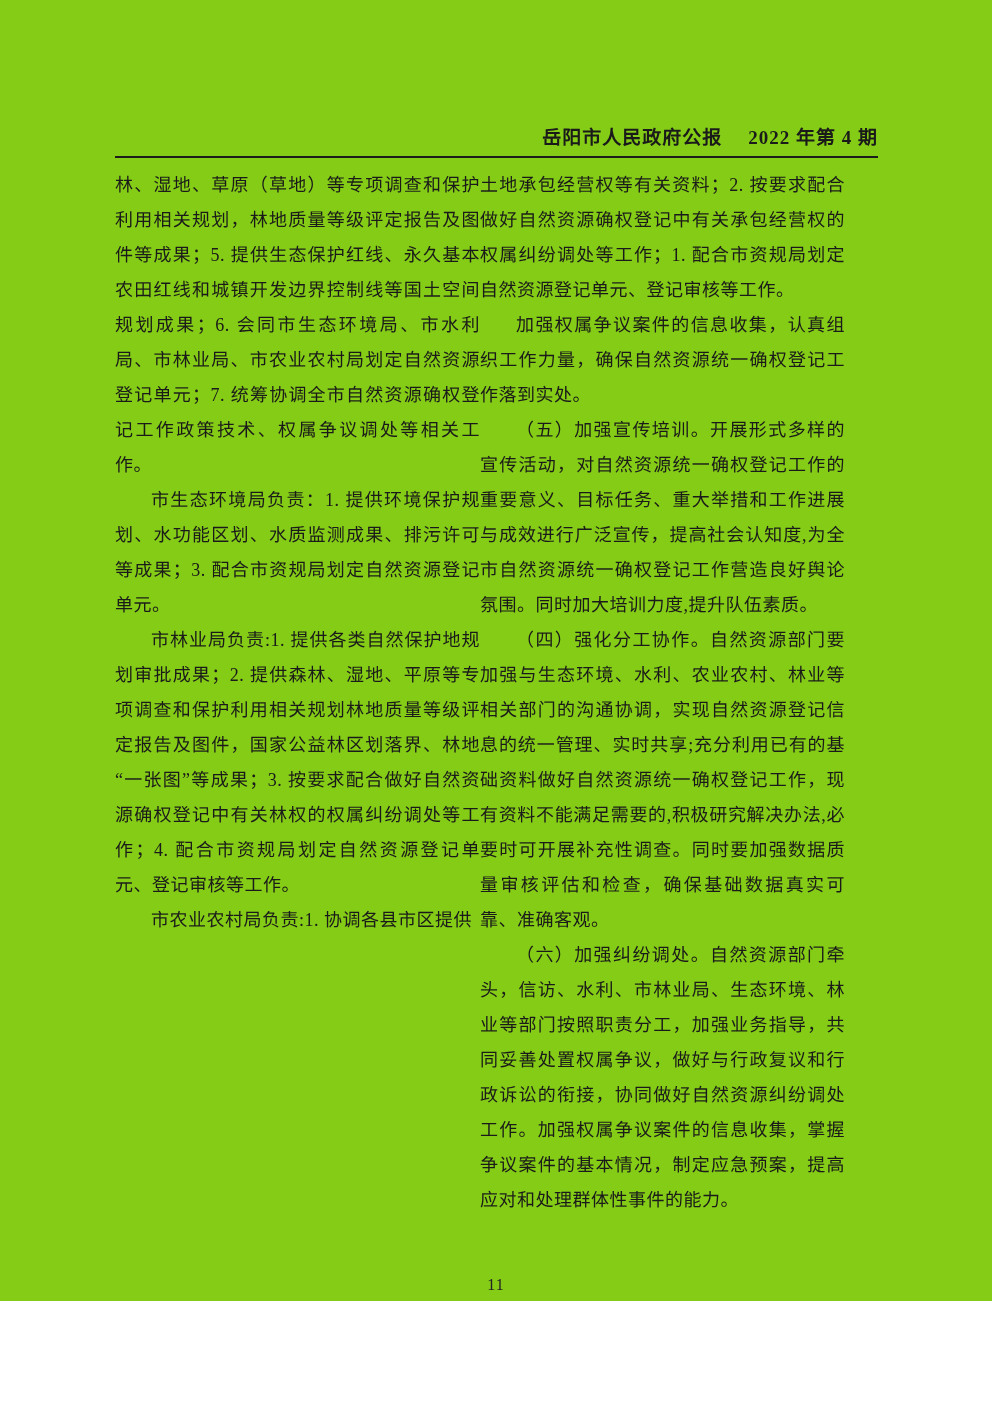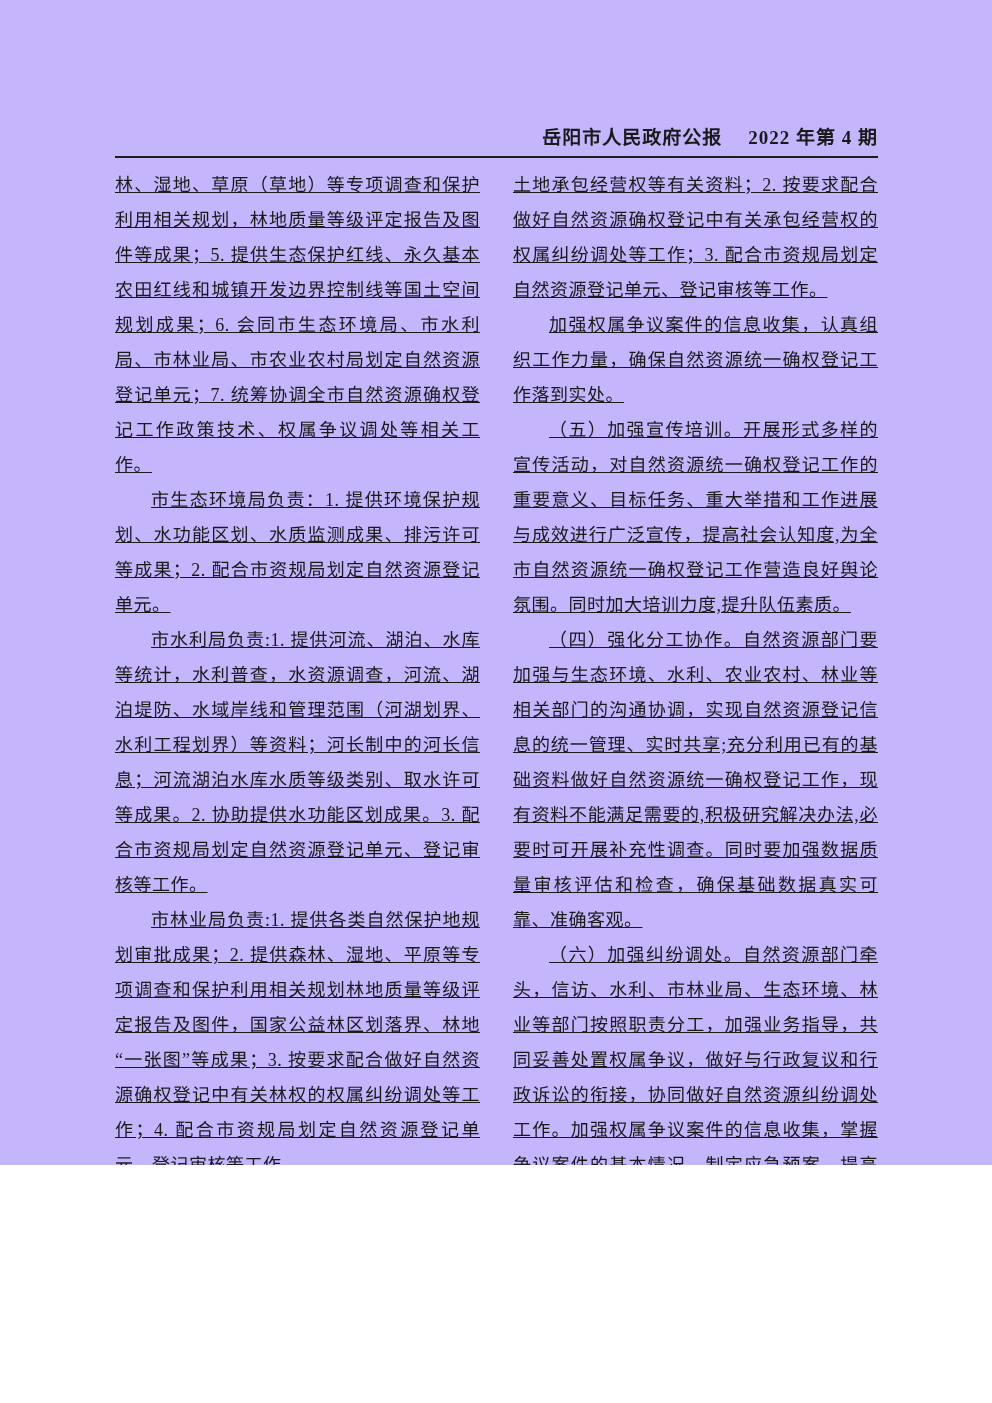--- a/index.html
+++ b/index.html
@@ -3,22 +3,22 @@
 <meta charset="utf-8">
 <style>
   html, body {
     margin: 0;
     padding: 0;
     background: #ffffff;
   }
   .page {
     position: relative;
     width: 992px;
-    height: 1165px;
-    background: #c4b5fd;
+    height: 1301px;
+    background: #84cc16;
     color: #1a1a1a;
     font-family: "Liberation Serif", "DejaVu Serif", serif;
     overflow: hidden;
   }
   .header {
     position: absolute;
     top: 122px;
     left: 115px;
     width: 763px;
   }
@@ -37,22 +37,20 @@
     border: none;
     border-top: 2.5px solid #1c1c1c;
     height: 0;
   }
   .columns {
     position: absolute;
     top: 168px;
     left: 115px;
     width: 763px;
     display: flex;
-    gap: 33px;
-    text-decoration: underline;
   }
   .col {
     width: 365px;
     flex: 0 0 365px;
   }
   .para {
     margin: 0;
     font-size: 18px;
     line-height: 35px;
     text-align: justify;
@@ -83,27 +81,26 @@
   <div class="header">
     <div class="header-text">
       <span>岳阳市人民政府公报</span><span class="issue">2022 年第 4 期</span>
     </div>
     <div class="header-rule"></div>
   </div>
 
   <div class="columns">
     <div class="col">
         <p class="para">林、湿地、草原（草地）等专项调查和保护利用相关规划，林地质量等级评定报告及图件等成果；5. 提供生态保护红线、永久基本农田红线和城镇开发边界控制线等国土空间规划成果；6. 会同市生态环境局、市水利局、市林业局、市农业农村局划定自然资源登记单元；7. 统筹协调全市自然资源确权登记工作政策技术、权属争议调处等相关工作。</p>
-        <p class="para indent">市生态环境局负责：1. 提供环境保护规划、水功能区划、水质监测成果、排污许可等成果；2. 配合市资规局划定自然资源登记单元。</p>
-        <p class="para indent">市水利局负责:1. 提供河流、湖泊、水库等统计，水利普查，水资源调查，河流、湖泊堤防、水域岸线和管理范围（河湖划界、水利工程划界）等资料；河长制中的河长信息；河流湖泊水库水质等级类别、取水许可等成果。2. 协助提供水功能区划成果。3. 配合市资规局划定自然资源登记单元、登记审核等工作。</p>
+        <p class="para indent">市生态环境局负责：1. 提供环境保护规划、水功能区划、水质监测成果、排污许可等成果；3. 配合市资规局划定自然资源登记单元。</p>
         <p class="para indent">市林业局负责:1. 提供各类自然保护地规划审批成果；2. 提供森林、湿地、平原等专项调查和保护利用相关规划林地质量等级评定报告及图件，国家公益林区划落界、林地“一张图”等成果；3. 按要求配合做好自然资源确权登记中有关林权的权属纠纷调处等工作；4. 配合市资规局划定自然资源登记单元、登记审核等工作。</p>
         <p class="para indent">市农业农村局负责:1. 协调各县市区提供</p>
       </div>
     <div class="col">
-        <p class="para">土地承包经营权等有关资料；2. 按要求配合做好自然资源确权登记中有关承包经营权的权属纠纷调处等工作；3. 配合市资规局划定自然资源登记单元、登记审核等工作。</p>
+        <p class="para">土地承包经营权等有关资料；2. 按要求配合做好自然资源确权登记中有关承包经营权的权属纠纷调处等工作；1. 配合市资规局划定自然资源登记单元、登记审核等工作。</p>
         <p class="para indent">加强权属争议案件的信息收集，认真组织工作力量，确保自然资源统一确权登记工作落到实处。</p>
         <p class="para indent">（五）加强宣传培训。开展形式多样的宣传活动，对自然资源统一确权登记工作的重要意义、目标任务、重大举措和工作进展与成效进行广泛宣传，提高社会认知度,为全市自然资源统一确权登记工作营造良好舆论氛围。同时加大培训力度,提升队伍素质。</p>
         <p class="para indent">（四）强化分工协作。自然资源部门要加强与生态环境、水利、农业农村、林业等相关部门的沟通协调，实现自然资源登记信息的统一管理、实时共享;充分利用已有的基础资料做好自然资源统一确权登记工作，现有资料不能满足需要的,积极研究解决办法,必要时可开展补充性调查。同时要加强数据质量审核评估和检查，确保基础数据真实可靠、准确客观。</p>
         <p class="para indent">（六）加强纠纷调处。自然资源部门牵头，信访、水利、市林业局、生态环境、林业等部门按照职责分工，加强业务指导，共同妥善处置权属争议，做好与行政复议和行政诉讼的衔接，协同做好自然资源纠纷调处工作。加强权属争议案件的信息收集，掌握争议案件的基本情况，制定应急预案，提高应对和处理群体性事件的能力。</p>
       </div>
   </div>
 
   <div class="footer">
     <span class="page-number">11</span>
   </div>

